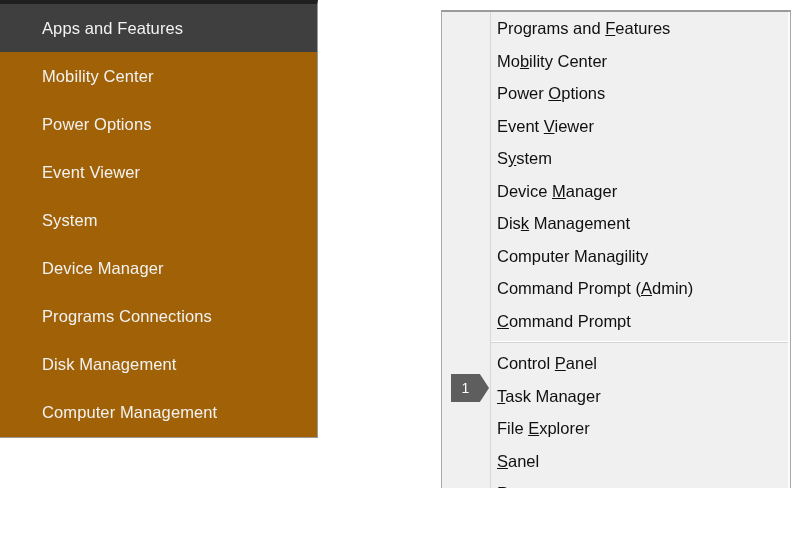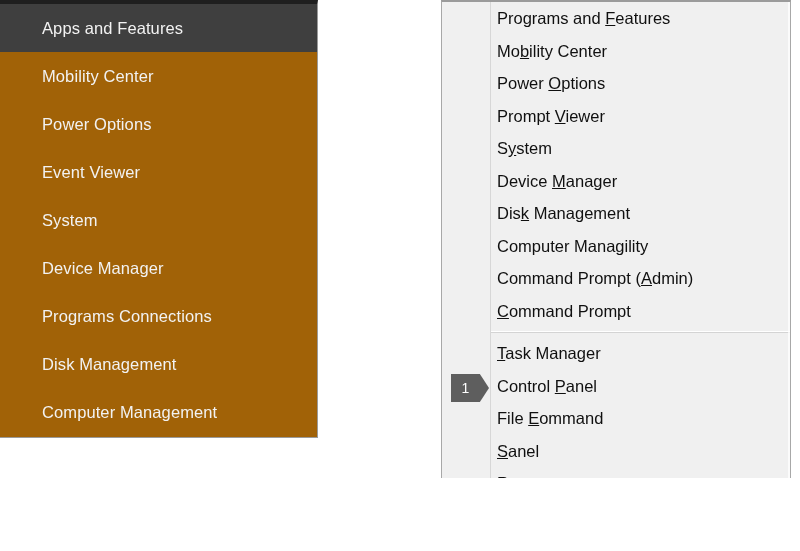--- a/index.html
+++ b/index.html
@@ -39,21 +39,21 @@
     box-sizing: border-box;
   }
   .dark-item.selected {
     background: #3f3f3f;
   }
 
   
   #light-menu {
     position: absolute;
     left: 441px;
-    top: 0;
+    top: 10px;
     width: 350px;
     height: 478px;
     background: #f0f0f0;
     box-sizing: border-box;
     border: 1px solid #a8a8a8;
     border-top: 2px solid #9b9b9b;
     border-bottom: none;
     overflow: hidden;
   }
   #light-menu::after {
@@ -159,35 +159,35 @@
   </div>
 </div>
 
 <div id="light-menu">
   <div id="gutter-line"></div>
 
   <div class="light-group">
     <div class="light-item"><span>Programs and </span><u>F</u><span>eatures</span></div>
     <div class="light-item"><span>Mo</span><u>b</u><span>ility Center</span></div>
     <div class="light-item"><span>Power </span><u>O</u><span>ptions</span></div>
-    <div class="light-item"><span>Prompt </span><u>V</u><span>iewer</span></div>
+    <div class="light-item"><span>Event </span><u>V</u><span>iewer</span></div>
     <div class="light-item"><span>S</span><u>y</u><span>stem</span></div>
     <div class="light-item"><span>Device </span><u>M</u><span>anager</span></div>
     <div class="light-item"><span>Dis</span><u>k</u><span> Management</span></div>
     <div class="light-item"><span>Computer Mana</span><u>g</u><span>ility</span></div>
     <div class="light-item"><span>Command Prompt (</span><u>A</u><span>dmin)</span></div>
     <div class="light-item"><span></span><u>C</u><span>ommand Prompt</span></div>
   </div>
 
   <div class="light-sep"></div>
 
   <div class="light-group">
+    <div class="light-item"><span>Control </span><u>P</u><span>anel</span></div>
     <div class="light-item"><span></span><u>T</u><span>ask Manager</span></div>
-    <div class="light-item"><span>Control </span><u>P</u><span>anel</span></div>
-    <div class="light-item"><span>File </span><u>E</u><span>ommand</span></div>
+    <div class="light-item"><span>File </span><u>E</u><span>xplorer</span></div>
     <div class="light-item"><span></span><u>S</u><span>anel</span></div>
     <div class="light-item"><span></span><u>R</u><span>un</span></div>
   </div>
 
   <div class="light-sep"></div>
 
 </div>
 
 <div id="callout-1">
   <div class="badge-shape"></div>

